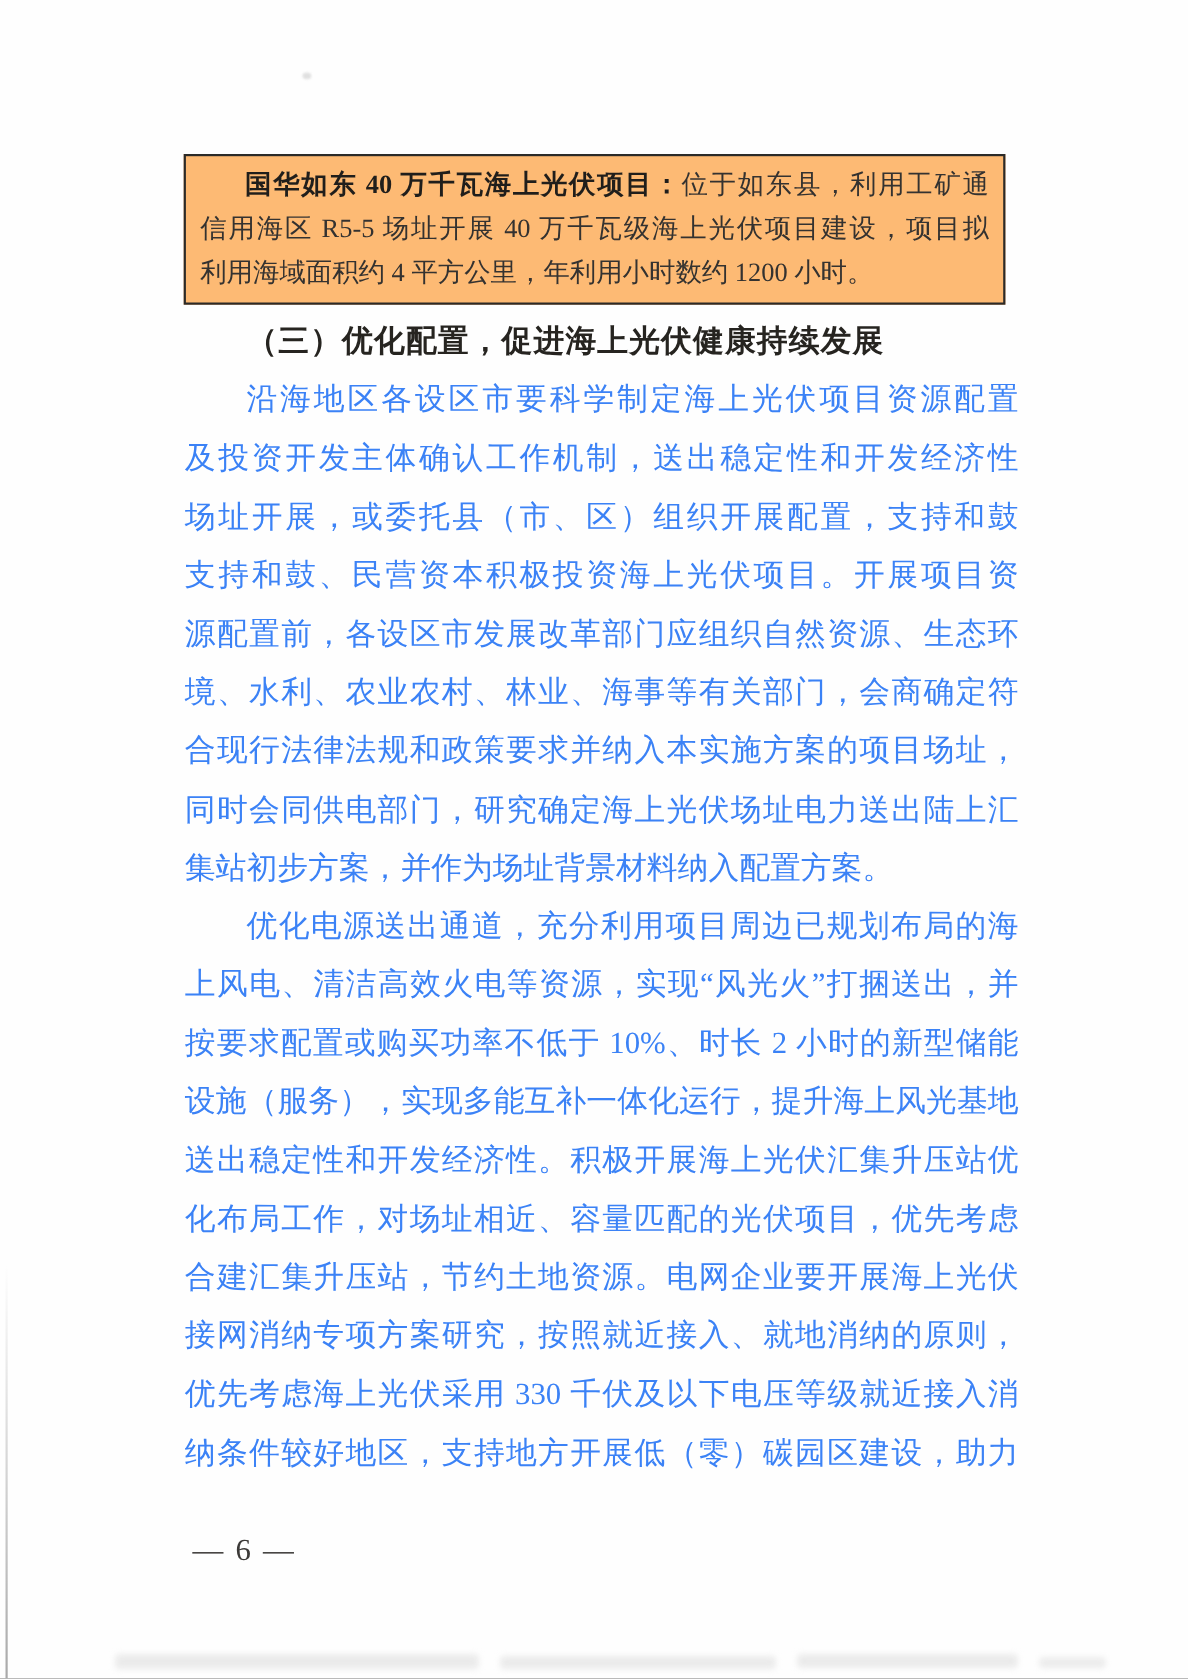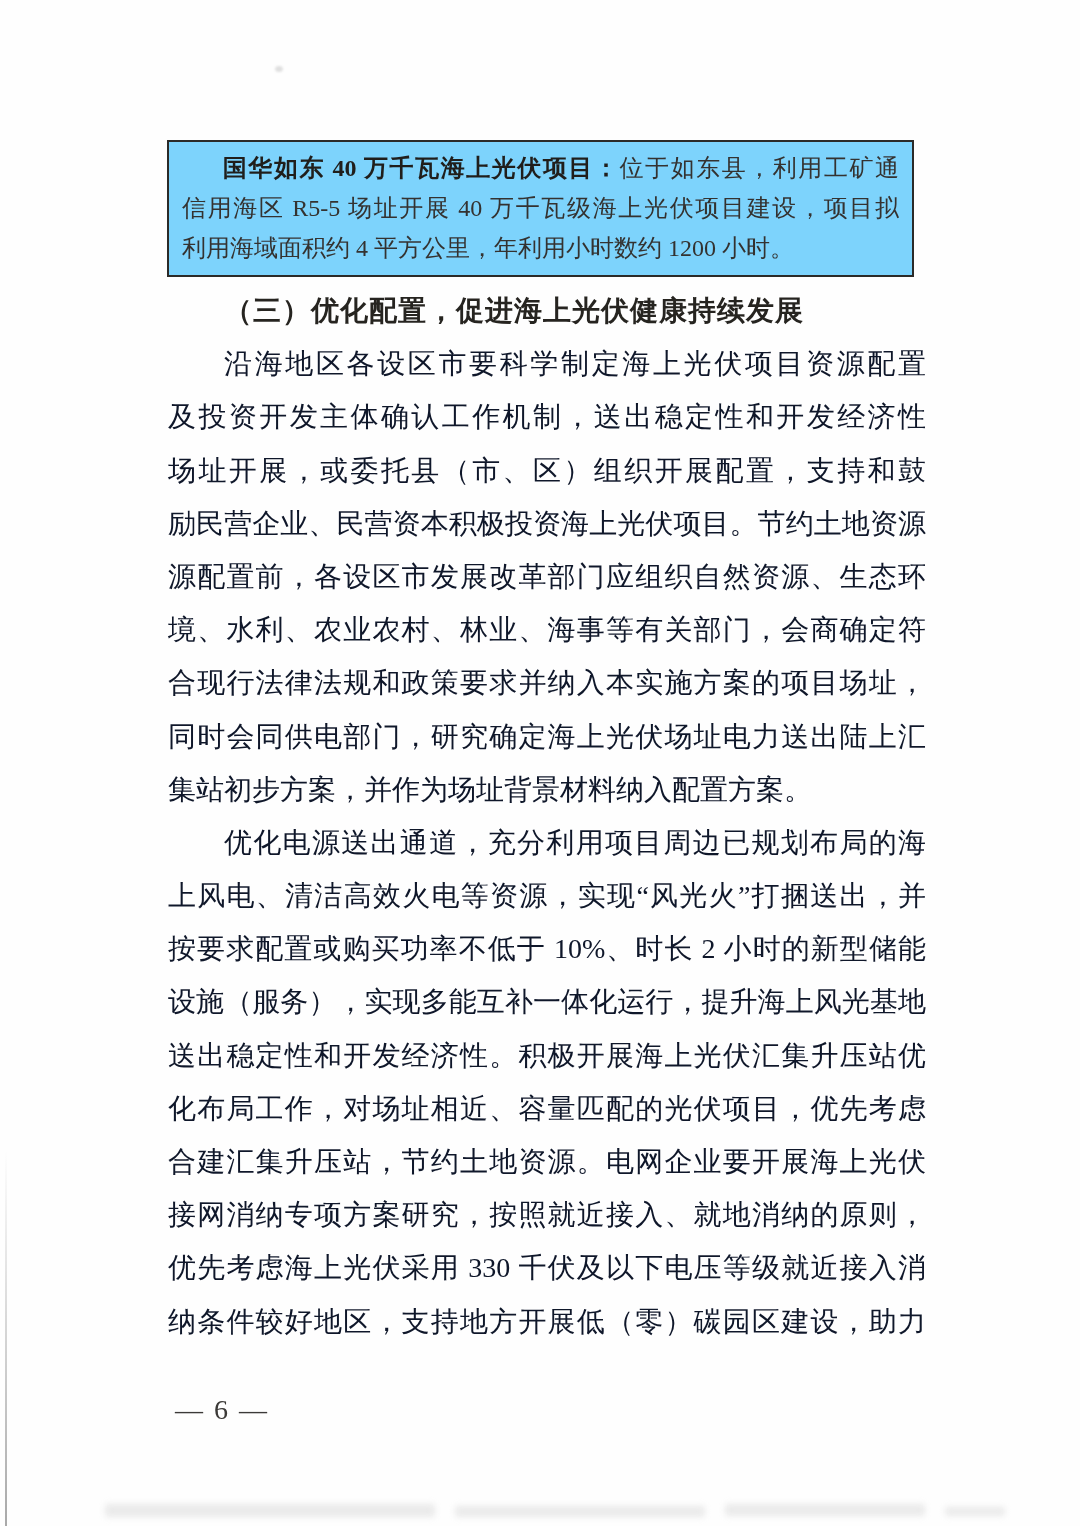--- a/index.html
+++ b/index.html
@@ -11,38 +11,38 @@
     overflow:hidden;
     font-family:"Liberation Serif","DejaVu Serif",serif;
     color:#33312e;
   }
   
   .callout-box{
     position:absolute;left:167px;top:140px;width:747px;
     box-sizing:border-box;
     border:2px solid #2b2a28;
     padding:6px 13px 7px 13px;
-    background:#7dd3fc;
+    background:#fdba74;
   }
   .callout-line{
     font-size:24px;line-height:40px;
     white-space:normal;
     color:#343230;
   }
   .callout-line.justify{text-align:justify;text-align-last:justify;}
   .callout-line.indent{text-indent:1.7em;}
   .callout-line strong{font-weight:bold;color:#201e1b;}
   
   .body-text{
     position:absolute;left:168px;top:284px;width:758px;
   }
   .text-line{
     font-size:28px;line-height:53.2px;height:53.2px;
     overflow:visible;white-space:normal;
-    color:#0f172a;
+    color:#3b82f6;
   }
   .text-line.justify{text-align:justify;text-align-last:justify;}
   .text-line.indent{text-indent:2em;}
   .text-line.heading{font-weight:bold;color:#262420;letter-spacing:1px;}
   
   .page-number{
     position:absolute;left:175px;top:1394px;
     font-size:28px;color:#3c3a38;letter-spacing:2px;
   }
   
@@ -75,21 +75,21 @@
       <div class="callout-line justify indent"><strong>国华如东 40 万千瓦海上光伏项目：</strong>位于如东县，利用工矿通</div>
       <div class="callout-line justify">信用海区 R5-5 场址开展 40 万千瓦级海上光伏项目建设，项目拟</div>
       <div class="callout-line">利用海域面积约 4 平方公里，年利用小时数约 1200 小时。</div>
     </div>
 
   <div class="body-text">
       <div class="text-line heading indent">（三）优化配置，促进海上光伏健康持续发展</div>
       <div class="text-line justify indent">沿海地区各设区市要科学制定海上光伏项目资源配置</div>
       <div class="text-line justify">及投资开发主体确认工作机制，送出稳定性和开发经济性</div>
       <div class="text-line justify">场址开展，或委托县（市、区）组织开展配置，支持和鼓</div>
-      <div class="text-line justify">励民营企业、民营资本积极投资海上光伏项目。节约土地资源</div>
+      <div class="text-line justify">支持和鼓、民营资本积极投资海上光伏项目。开展项目资</div>
       <div class="text-line justify">源配置前，各设区市发展改革部门应组织自然资源、生态环</div>
       <div class="text-line justify">境、水利、农业农村、林业、海事等有关部门，会商确定符</div>
       <div class="text-line justify">合现行法律法规和政策要求并纳入本实施方案的项目场址，</div>
       <div class="text-line justify">同时会同供电部门，研究确定海上光伏场址电力送出陆上汇</div>
       <div class="text-line">集站初步方案，并作为场址背景材料纳入配置方案。</div>
       <div class="text-line justify indent">优化电源送出通道，充分利用项目周边已规划布局的海</div>
       <div class="text-line justify">上风电、清洁高效火电等资源，实现“风光火”打捆送出，并</div>
       <div class="text-line justify">按要求配置或购买功率不低于 10%、时长 2 小时的新型储能</div>
       <div class="text-line justify">设施（服务），实现多能互补一体化运行，提升海上风光基地</div>
       <div class="text-line justify">送出稳定性和开发经济性。积极开展海上光伏汇集升压站优</div>

